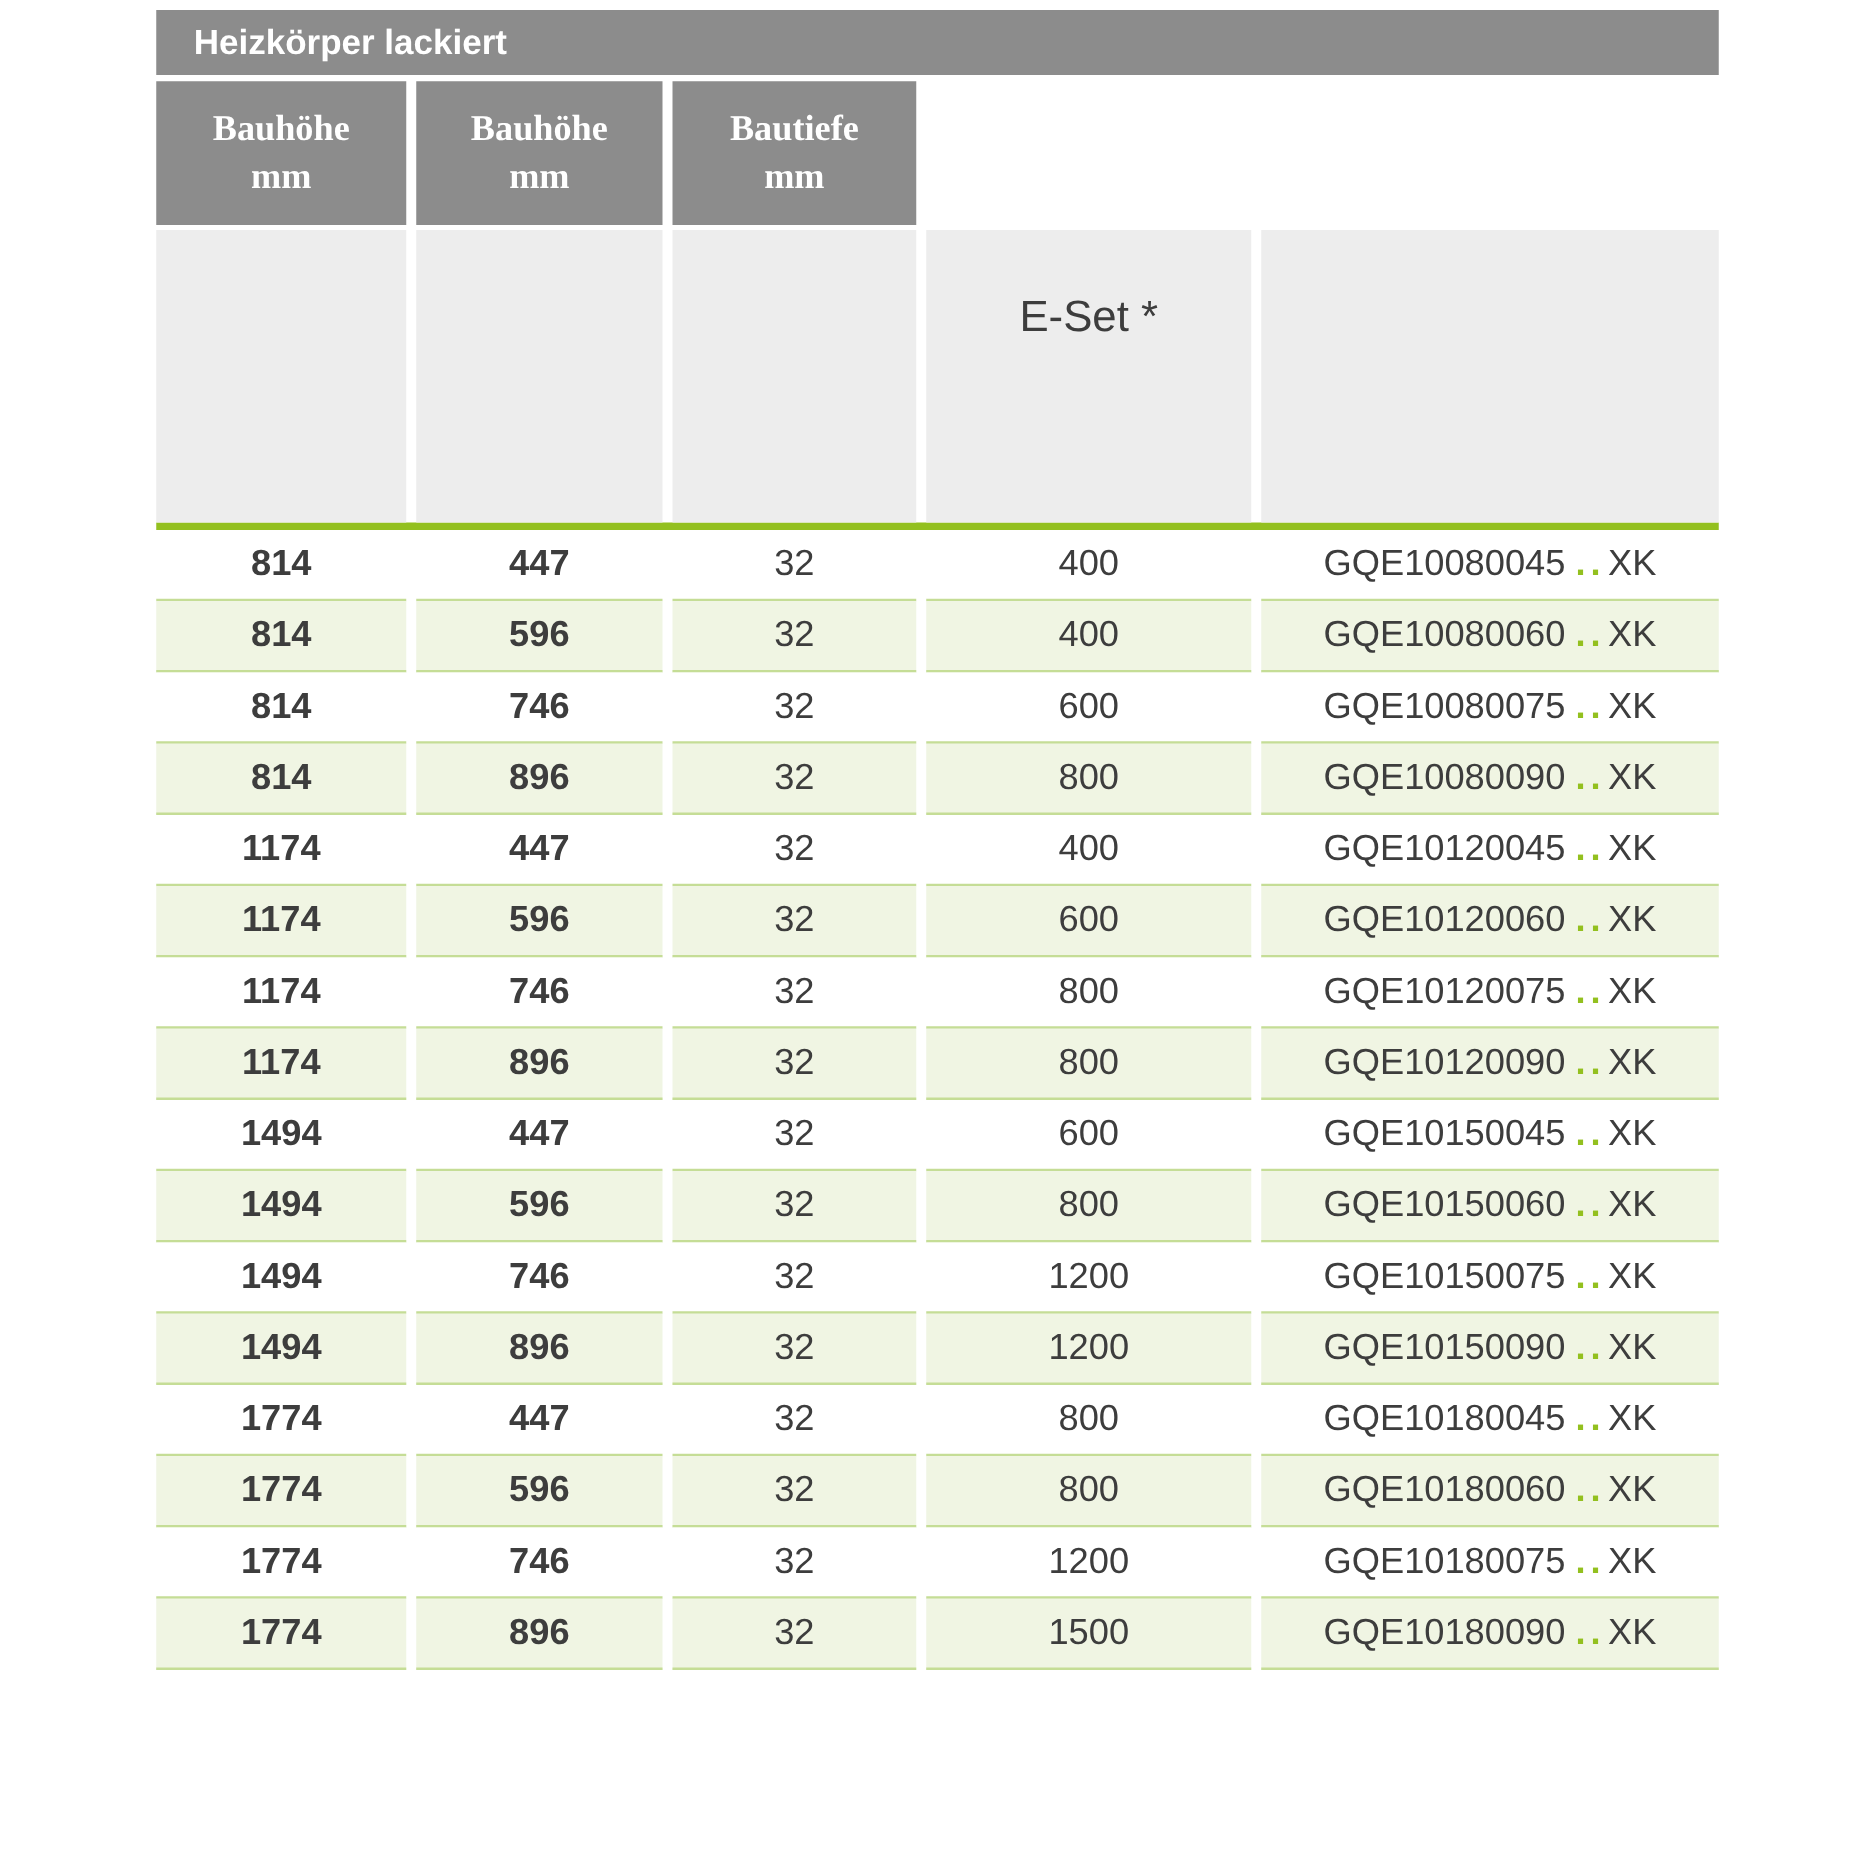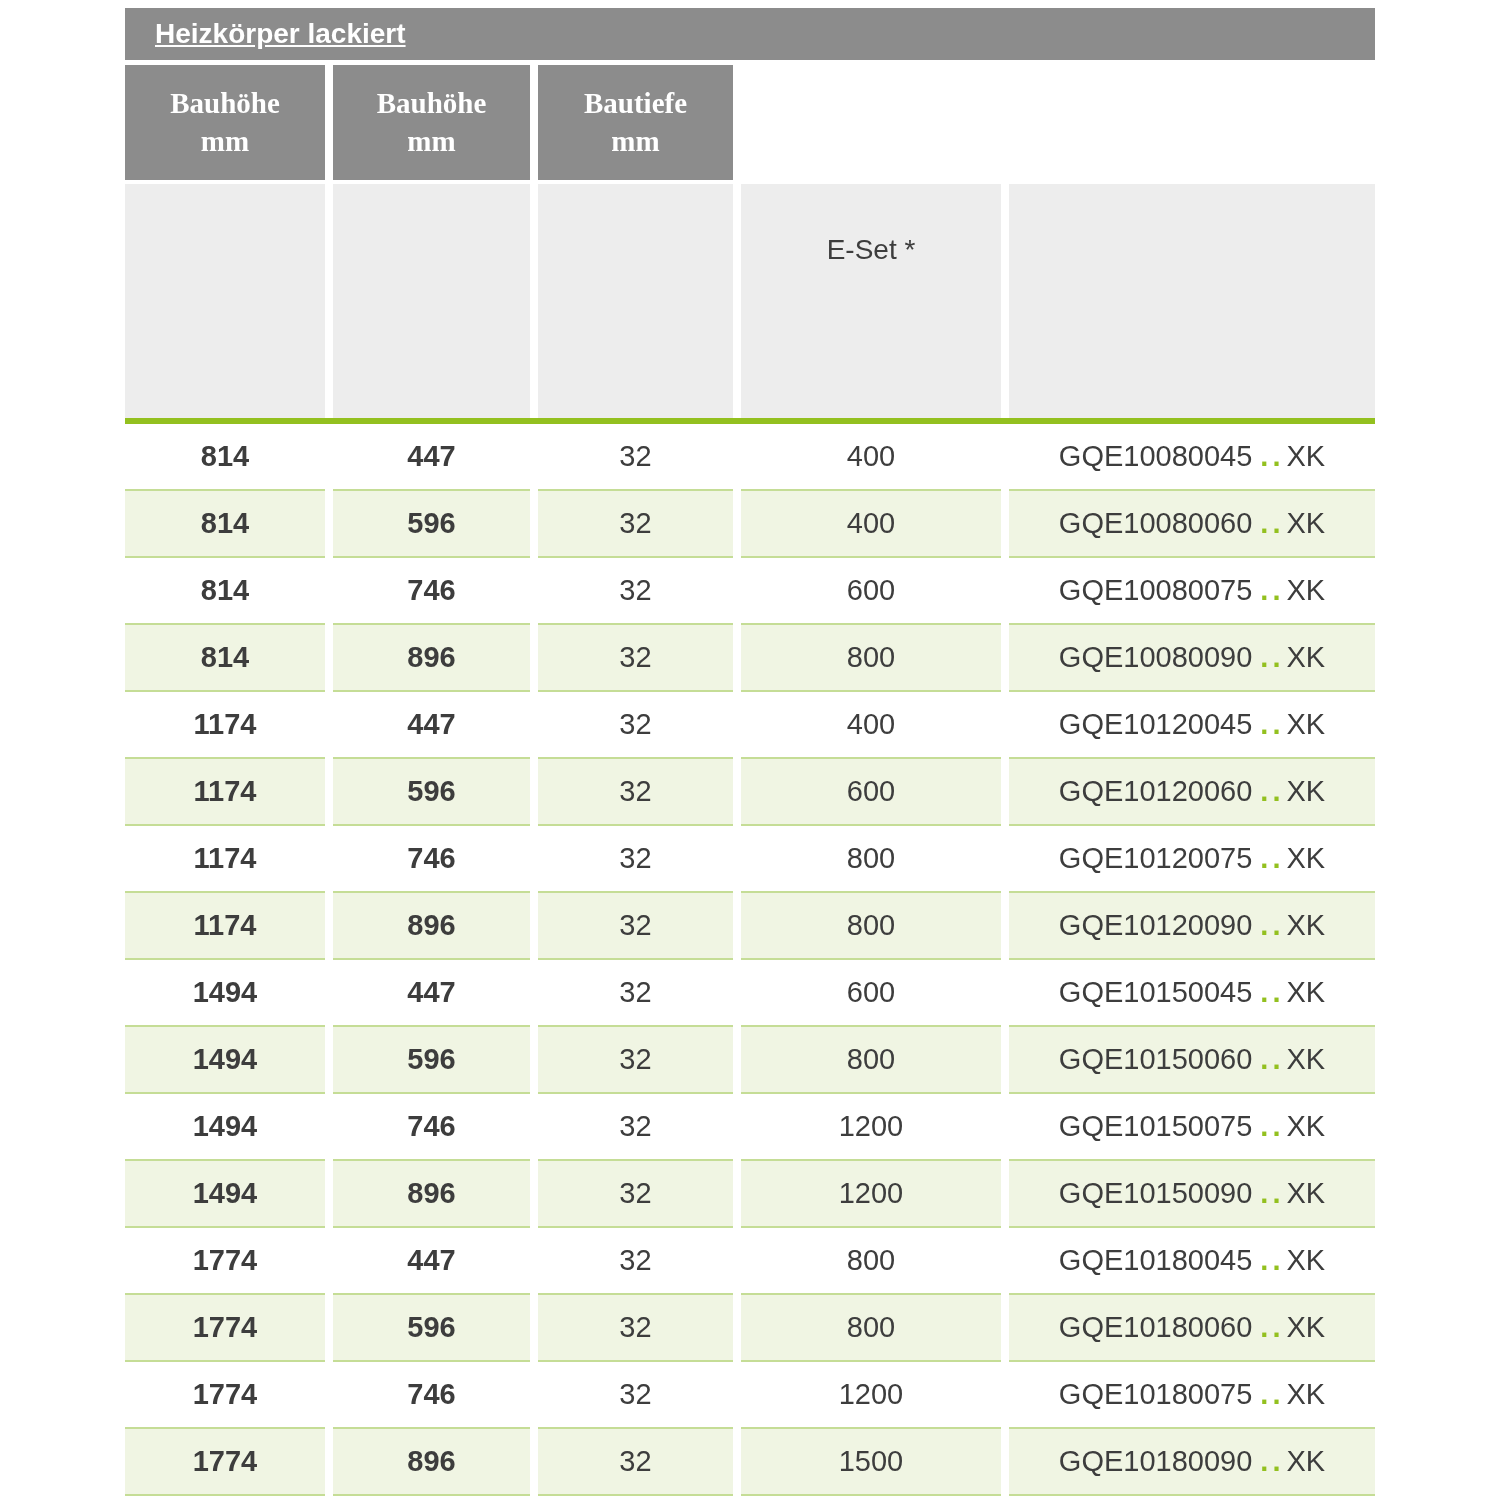--- a/index.html
+++ b/index.html
@@ -15,41 +15,41 @@
   body{
     width:1500px;height:1500px;
     font-family:"Liberation Sans",sans-serif;
     color:var(--text);
     overflow:hidden;
   }
   .page{width:1250px;margin:8px auto 0;}
   .titlebar{
     height:52px;background:var(--gray);color:#fff;
     font-weight:bold;font-size:28px;
-    display:flex;align-items:center;padding-left:30px;text-decoration:underline;
+    display:flex;align-items:center;padding-left:30px;
   }
   .grid-row{
     display:grid;
     grid-template-columns:200px 197px 195px 260px 1fr;
     column-gap:8px;
   }
   .header-row{margin-top:5px;font-family:Liberation Serif, serif;}
   .header-cell{
     background:var(--gray);color:#fff;font-weight:bold;font-size:29px;
     height:115px;display:flex;flex-direction:column;
     align-items:center;justify-content:center;
     line-height:1.3;text-align:center;
   }
   .subheader-row{margin-top:4px;}
   .subheader-cell{
     background:var(--subgray);height:234px;
-    font-size:28px;text-align:center;padding-top:50px;
+    font-size:35px;text-align:center;padding-top:50px;
   }
   .divider{height:6px;background:var(--accent);}
-  .row{height:67px;}
+  .row{height:57px;}
   .row .cell{
     display:flex;align-items:center;justify-content:center;
     font-size:29px;border-bottom:2px solid var(--sep);
     background:#fff;
   }
   .row.tint .cell{background:var(--tint);}
   .cell.bold{font-weight:bold;}
   .artikel span{white-space:nowrap;}
   .dots{
     color:var(--accent);font-weight:bold;

